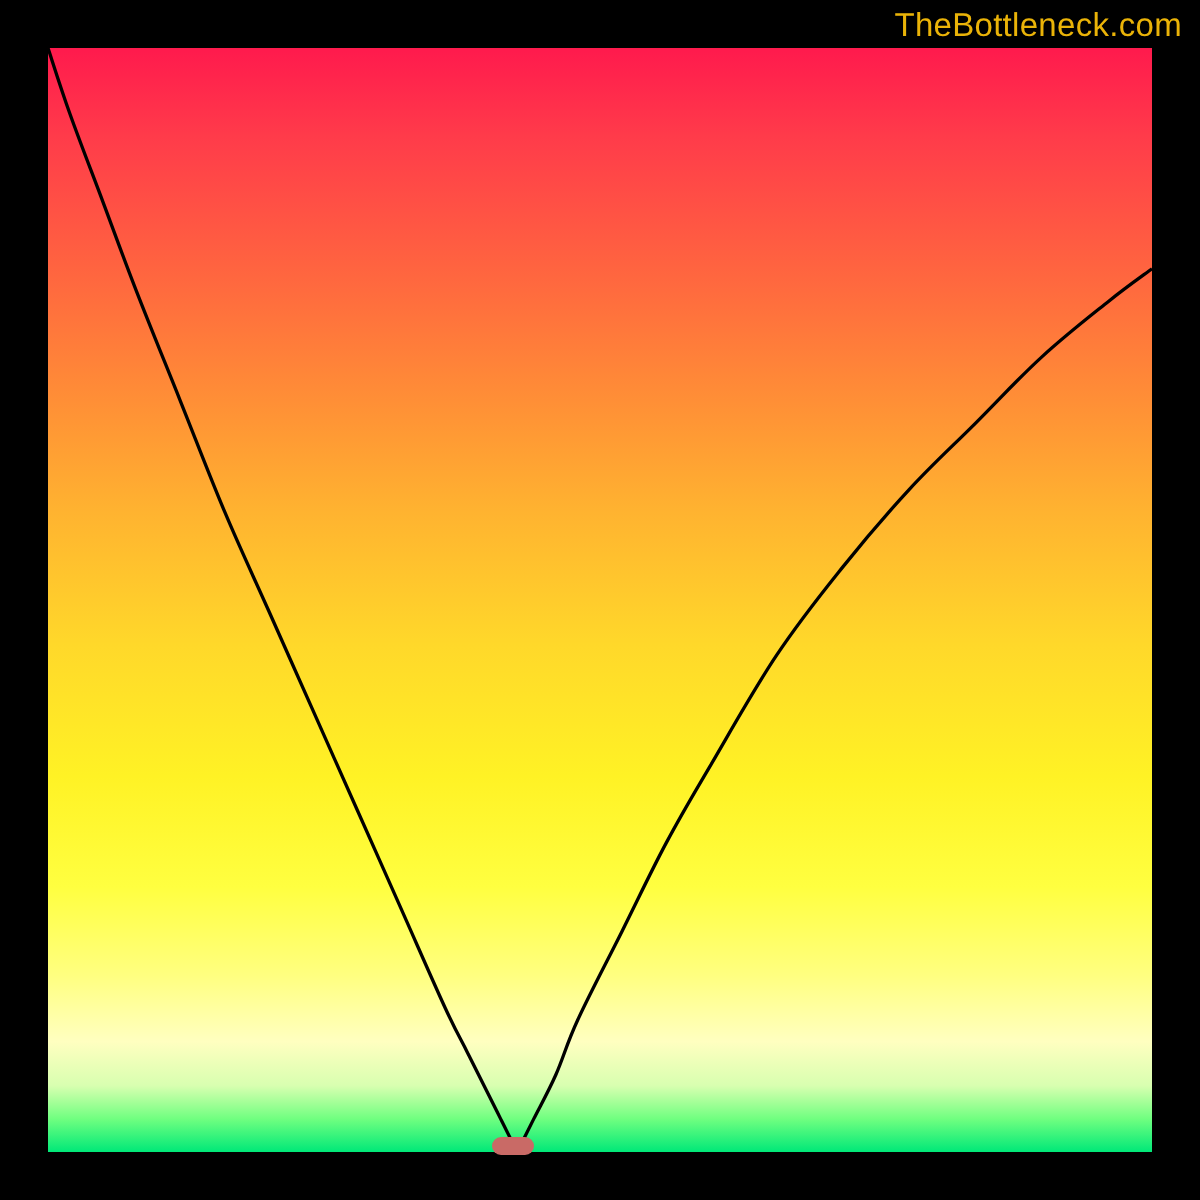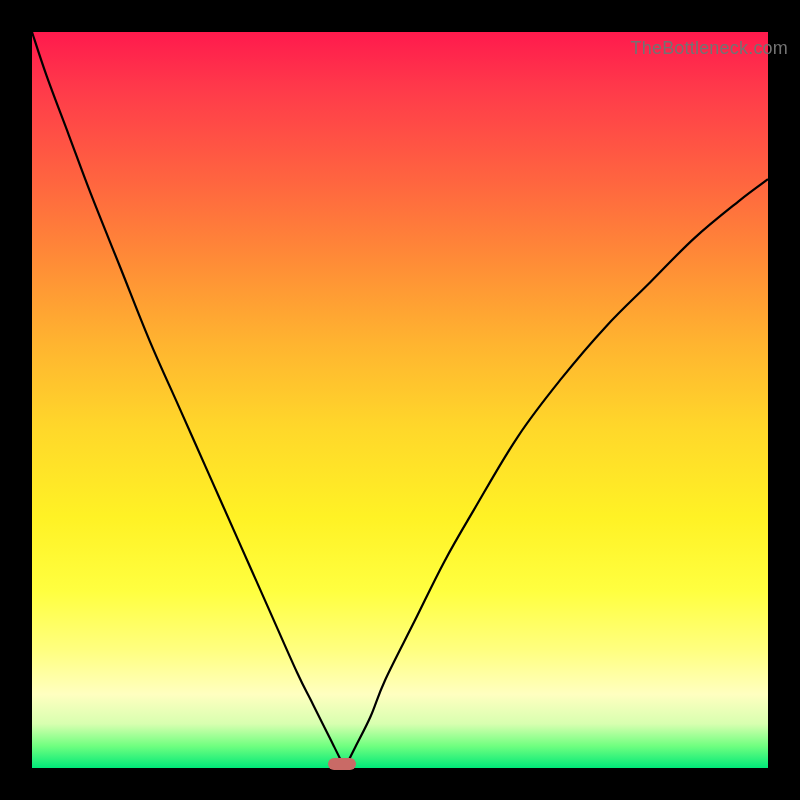--- a/index.html
+++ b/index.html
@@ -38,26 +38,25 @@
       #ffffc0 90%,
       #d8ffb0 94%,
       #70ff80 97%,
       #00e878 100%
     );
   }
   .watermark {
     position: absolute;
     top: 4px;
     right: 12px;
-    color: #737373;
-    font-size: 18px;
+    color: #eab308;
+    font-size: 22px;
     font-weight: 500;
     letter-spacing: 0.2px;
     user-select: none;
-    margin-top: 34px;
   }
   svg.curve {
     position: absolute;
     left: 0;
     top: 0;
     width: 736px;
     height: 736px;
     overflow: visible;
   }
   .curve path {

